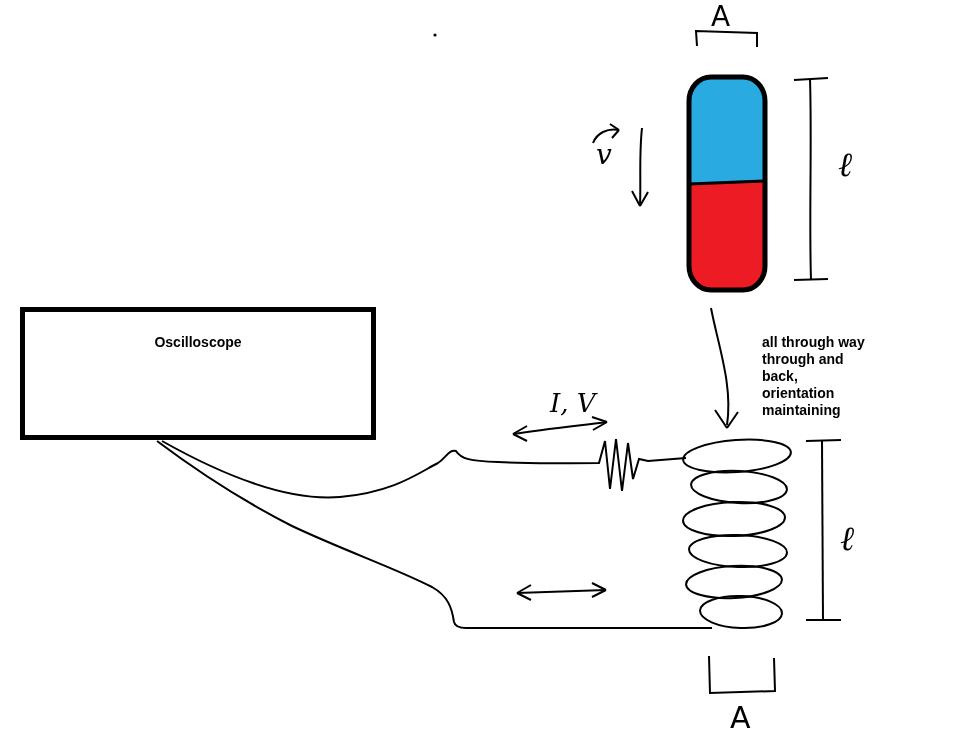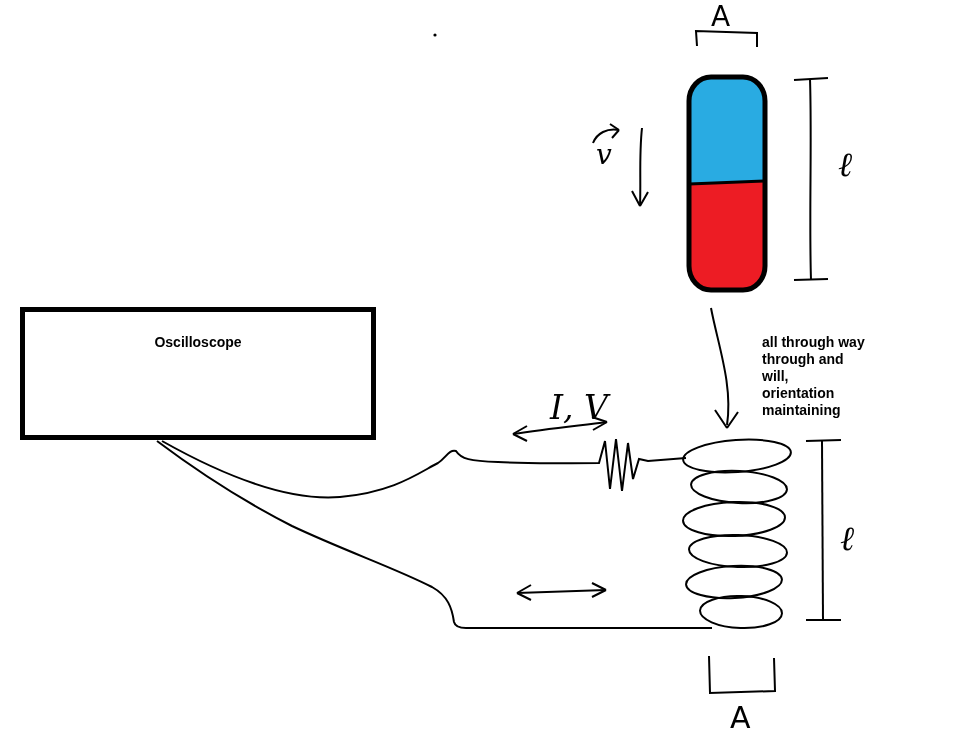--- a/index.html
+++ b/index.html
@@ -78,30 +78,30 @@
 
   <div class="scope-box">
     <div class="scope-title printed">Oscilloscope</div>
     <div class="scope-question printed">
     </div>
   </div>
 
   <div class="annotation printed">
     <span>all through way</span>
     <span>through and</span>
-    <span>will,</span>
+    <span>back,</span>
     <span>orientation</span>
     <span>maintaining</span>
   </div>
 
   <div class="txt hand" style="left:711px; top:0px; font-size:28px; font-family:'DejaVu Sans',sans-serif;">A</div>
 
   <div class="txt hand" style="left:596px; top:138px; font-size:28px; font-style:italic;">v</div>
 
   <div class="txt hand" style="left:838px; top:144px; font-size:34px; font-style:italic;">ℓ</div>
 
-  <div class="txt hand" style="left:550px; top:388px; font-size:33px; font-style:italic;">I, V</div>
+  <div class="txt hand" style="left:550px; top:388px; font-size:26px; font-style:italic;">I, V</div>
 
   <div class="txt hand" style="left:840px; top:518px; font-size:34px; font-style:italic;">ℓ</div>
 
   <div class="txt hand" style="left:730px; top:700px; font-size:30px; font-family:'DejaVu Sans',sans-serif;">A</div>
 
 </div>
 
 </body></html>

